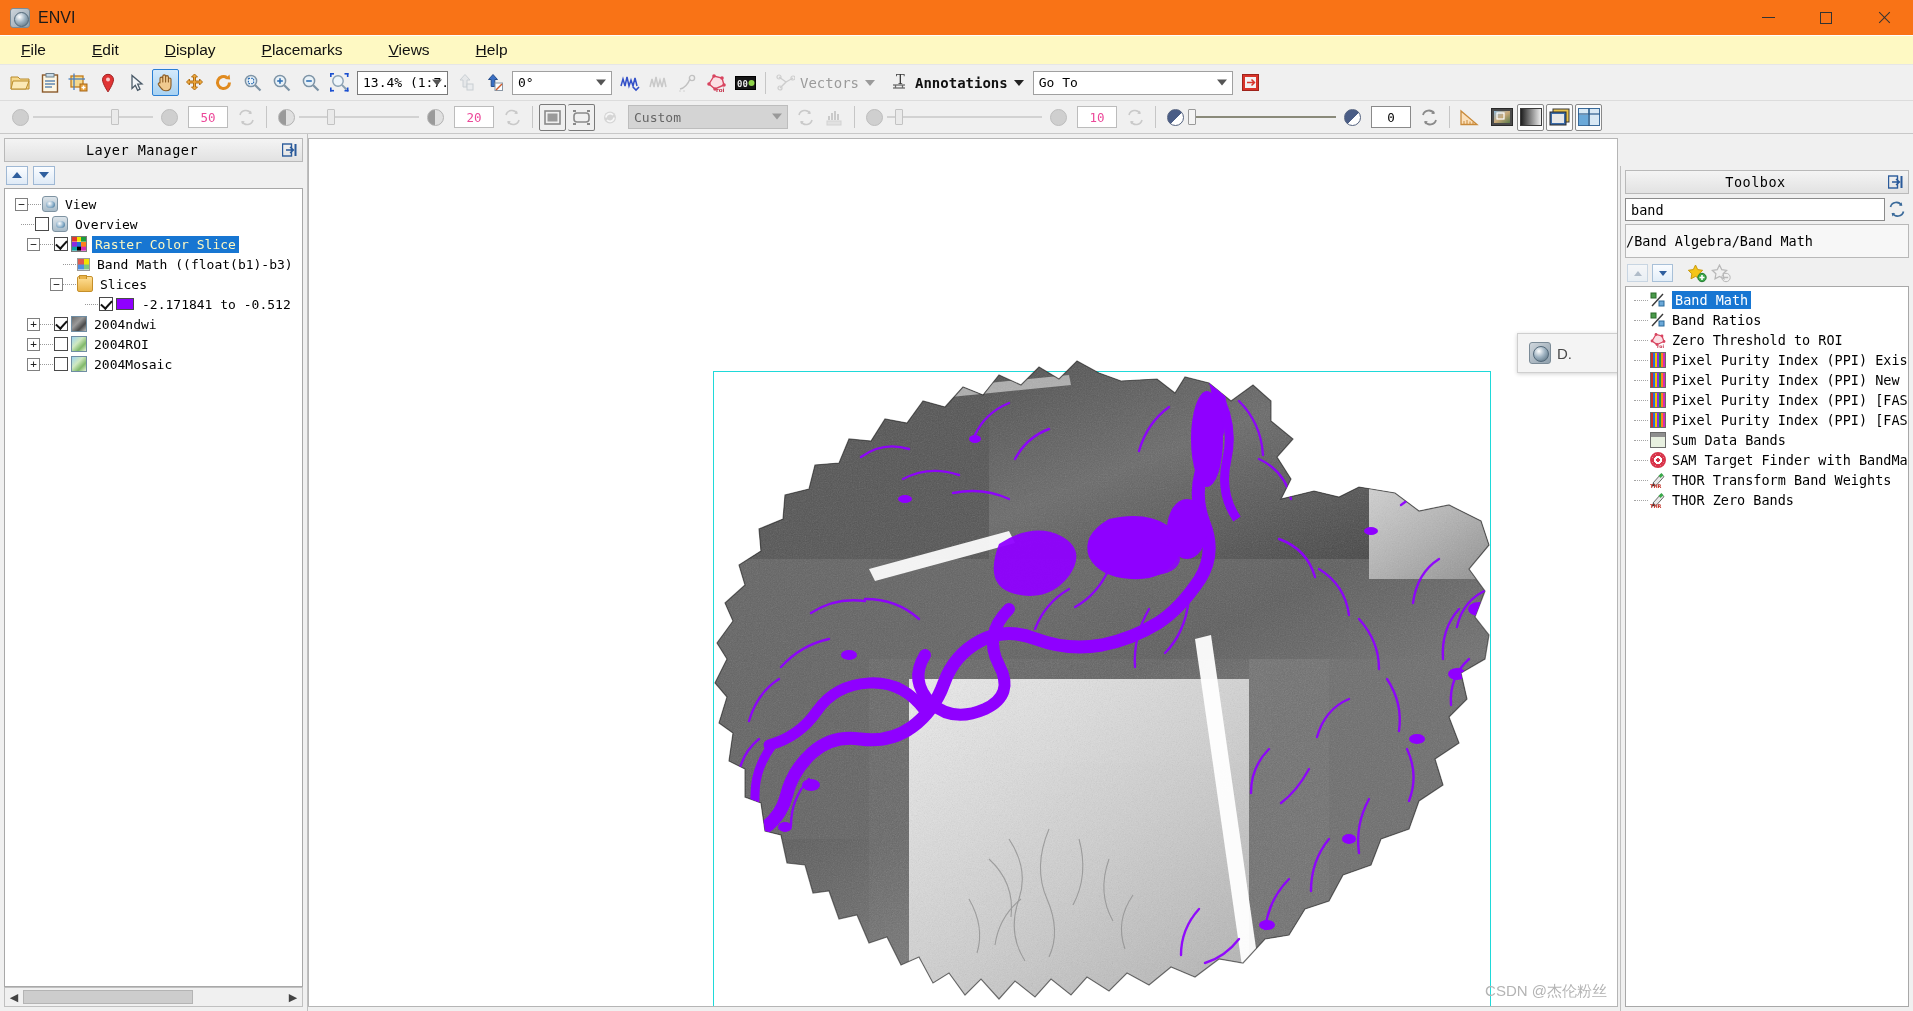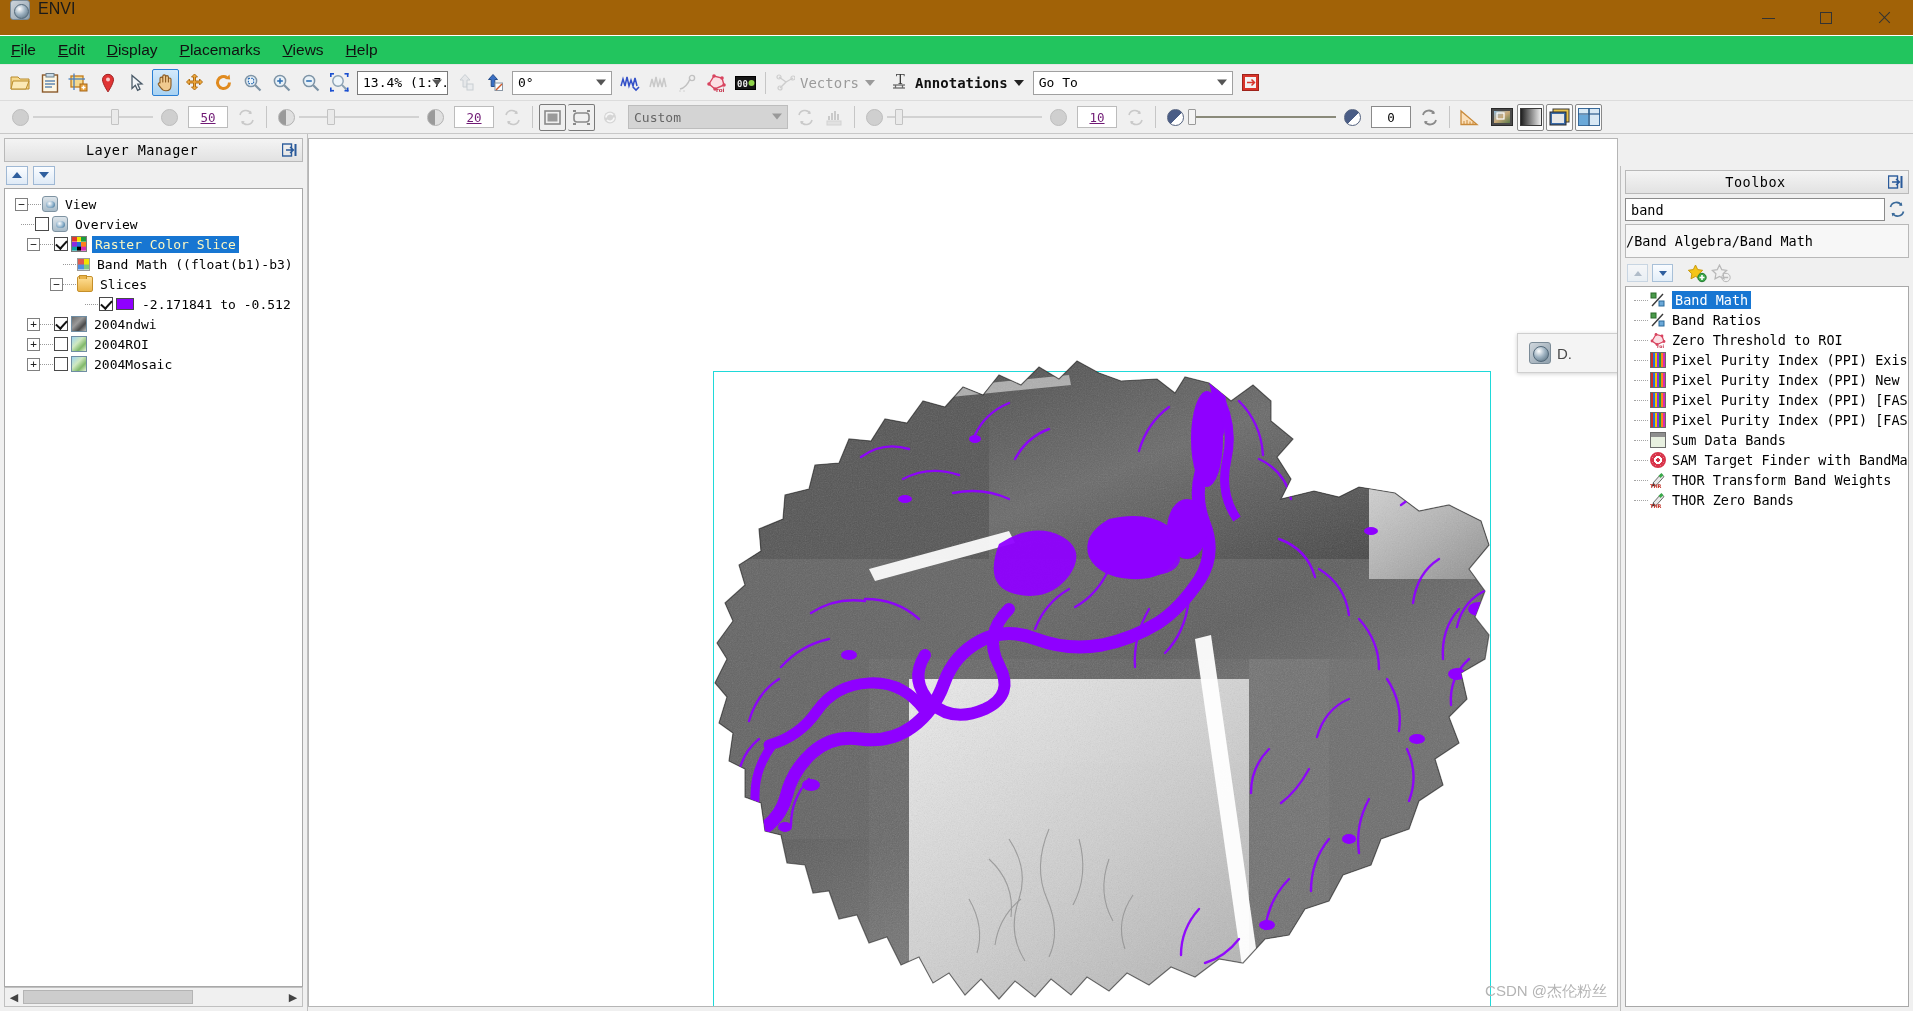--- a/index.html
+++ b/index.html
@@ -14,23 +14,23 @@
     position: relative;
     width: 1913px; height: 1011px;
     background: #f0f0f0;
     display: flex;
     flex-direction: column;
   }
 
   
   .titlebar {
     height: 36px;
-    background: #a16207;
+    background: #f97316;
     display: flex;
-    align-items: flex-start;
+    align-items: center;
     flex: 0 0 36px;
     border-bottom: 1px solid #ffffff;
   }
   .tb-icon {
     width: 20px; height: 20px;
     margin-left: 10px; margin-right: 8px;
     border-radius: 3px;
     background: linear-gradient(135deg,#cfd6dc,#8fa0ad);
     border: 1px solid #7b8b97;
     position: relative;
@@ -62,25 +62,27 @@
   .glyph-close::before, .glyph-close::after {
     content:""; position:absolute; left:0; top:6px;
     width:15px; height:1px; background:#333;
   }
   .glyph-close::before { transform: rotate(45deg); }
   .glyph-close::after  { transform: rotate(-45deg); }
 
   
   .menubar {
     height: 29px;
-    background: #22c55e;
+    background: #fef9c3;
     display: flex;
     align-items: center;
+    padding-left: 10px;
     flex: 0 0 29px;
     border-bottom: 1px solid #e6e6e6;
+    gap: 24px;
   }
   .menu-item {
     padding: 3px 11px;
     font-size: 15.5px;
     color: #111;
     font-family: "Liberation Sans", sans-serif;
     cursor: default;
     white-space: nowrap;
   }
   .menu-item u { text-decoration: underline; }
@@ -147,21 +149,21 @@
     width: 40px; height: 22px;
     border: 1px solid #8a8a8a;
     background: #fff;
     font-family: "DejaVu Sans Mono", monospace;
     font-size: 12.5px;
     color: #000;
     display: flex; align-items: center; justify-content: center;
     margin: 0 4px;
     flex: 0 0 auto;
   }
-  .numbox.grey { color: #701a75; border-color: #bcbcbc; text-decoration: underline; }
+  .numbox.grey { color: #ec4899; border-color: #bcbcbc; }
 
   .sliderwrap {
     display: flex; align-items: center;
     flex: 0 0 auto;
     margin: 0 2px;
   }
   .knobicon {
     width: 17px; height: 17px; border-radius: 50%;
     flex: 0 0 auto;
     margin: 0 4px;

